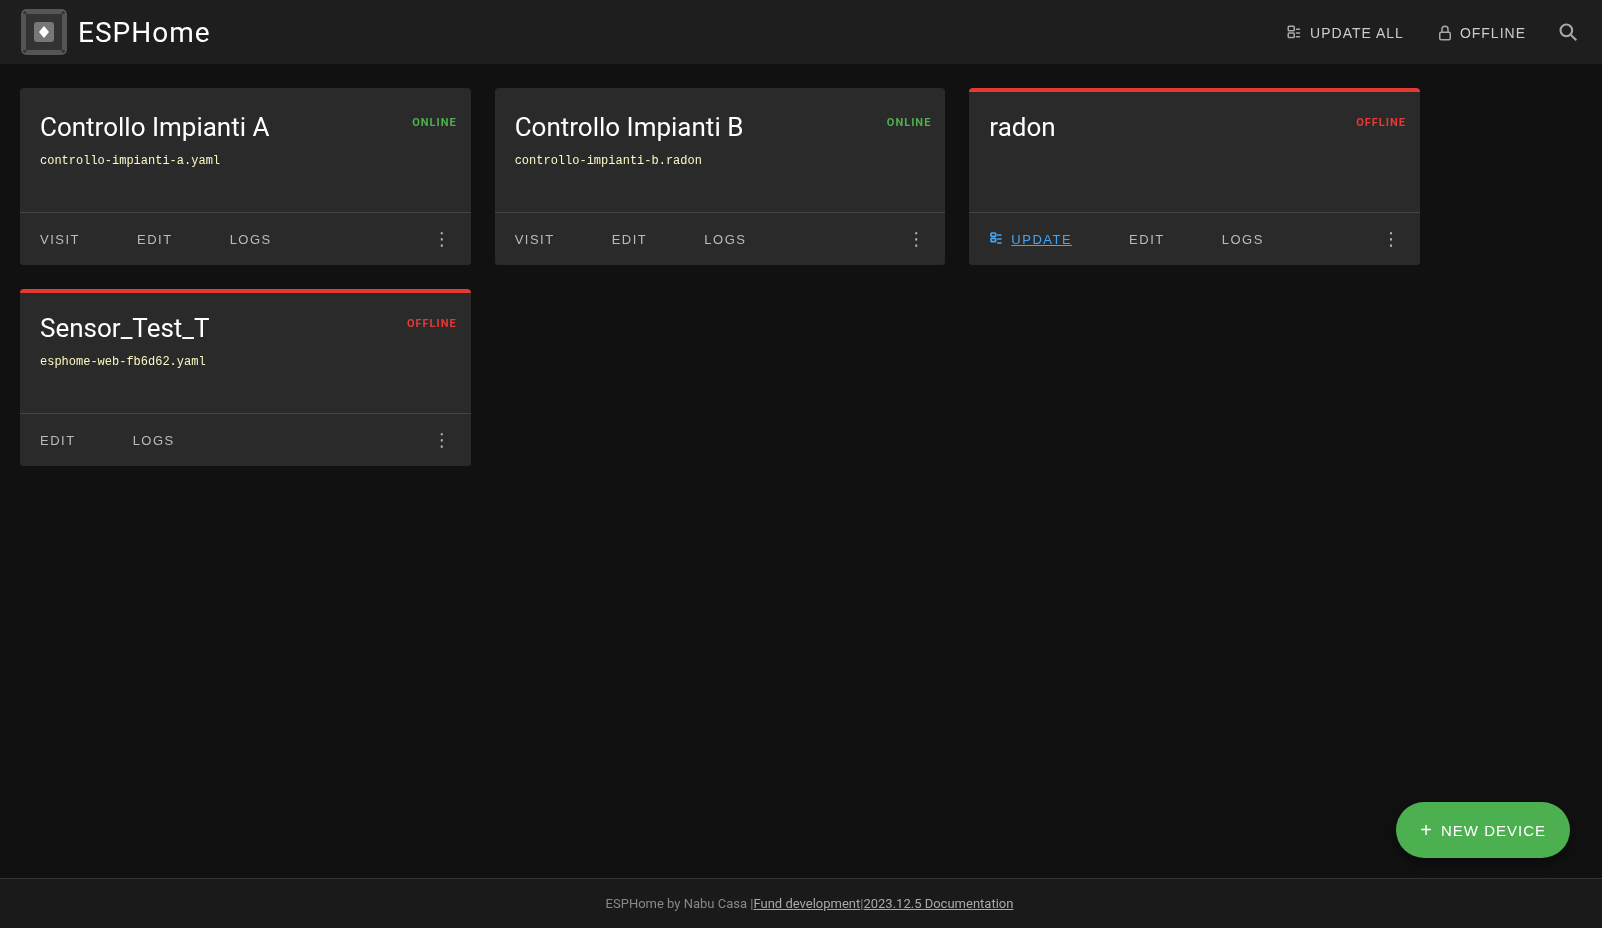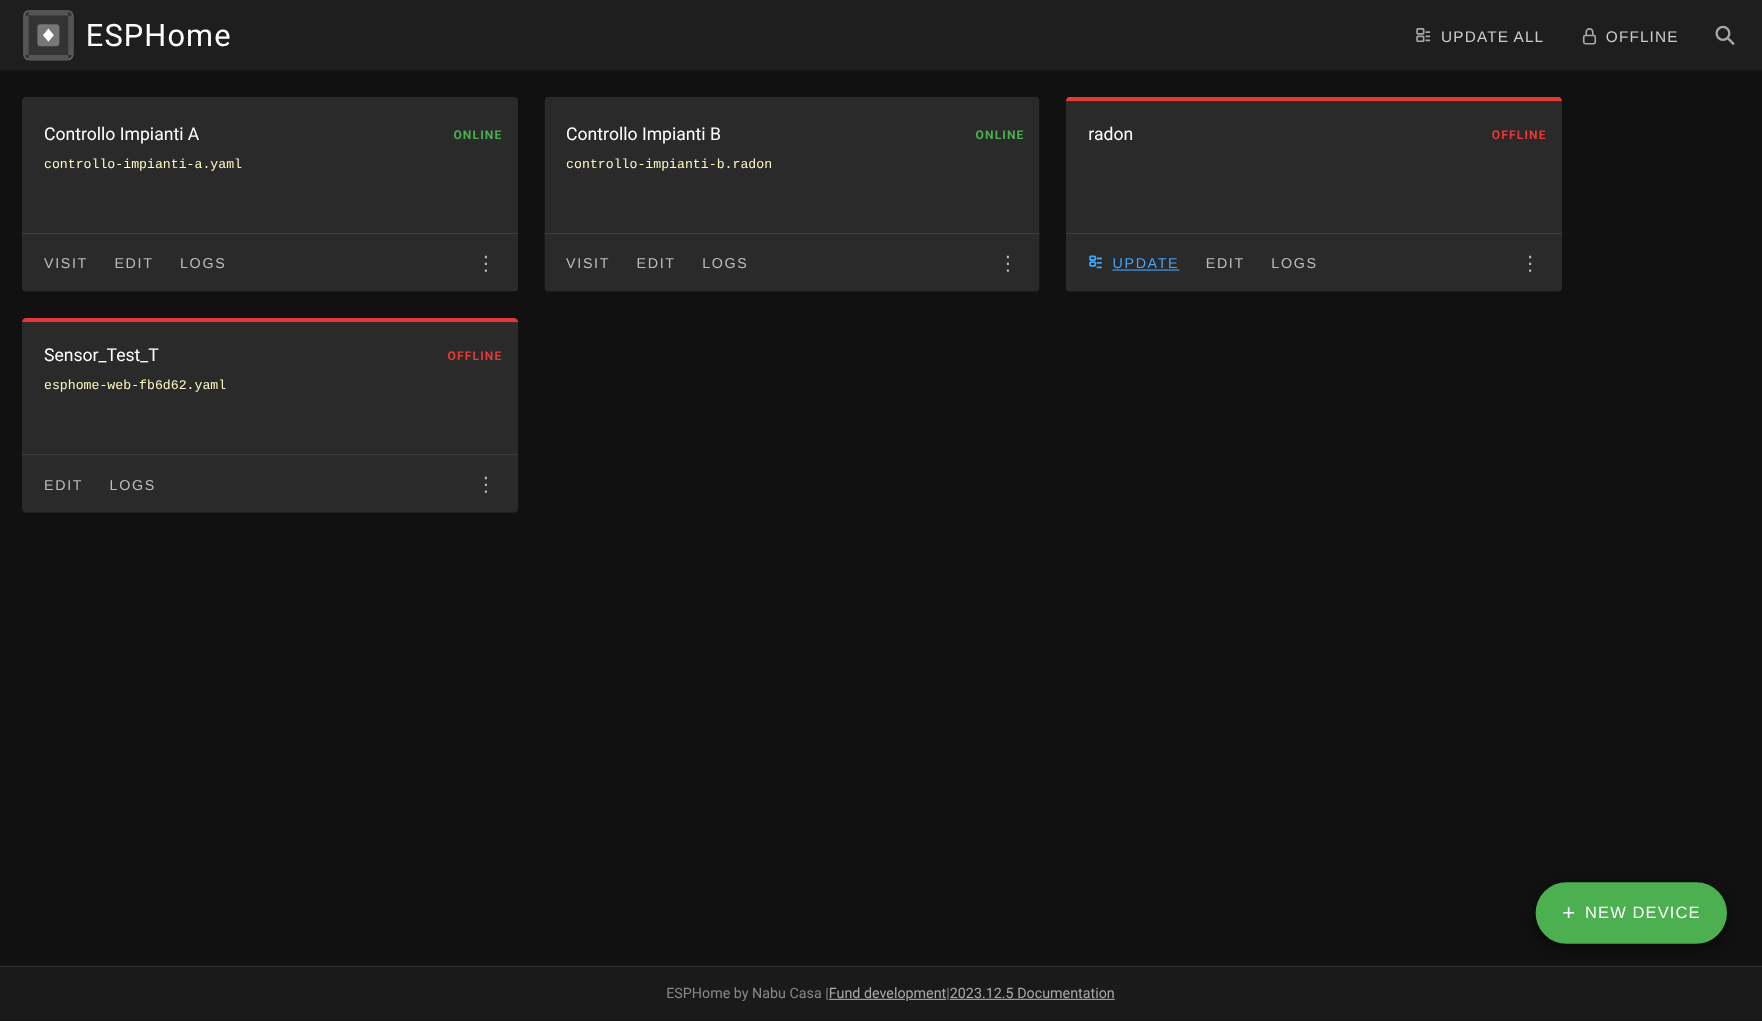--- a/index.html
+++ b/index.html
@@ -91,21 +91,21 @@
       top: 24px;
       right: 14px;
       font-size: 11px;
       font-weight: 700;
       letter-spacing: 1px;
     }
     .card-status-badge.online { color: #4caf50; }
     .card-status-badge.offline { color: #e53935; }
 
     .card-title {
-      font-size: 16px;
+      font-size: 26px;
       font-weight: 400;
       color: #fff;
       margin-top: 4px;
       margin-bottom: 12px;
     }
     .card-filename {
       font-size: 12px;
       font-family: 'Courier New', monospace;
       color: #fef9c3;
     }
@@ -113,20 +113,21 @@
       border: none;
       border-top: 1px solid #444;
       margin: 0;
     }
     .card-actions {
       background: #2a2a2a;
       display: flex;
       align-items: center;
       padding: 0 8px;
       height: 52px;
+      gap: 33px;
     }
     .card-action-btn {
       background: none;
       border: none;
       color: #bbb;
       font-size: 13px;
       font-weight: 500;
       letter-spacing: 1.5px;
       cursor: pointer;
       padding: 10px 12px;

